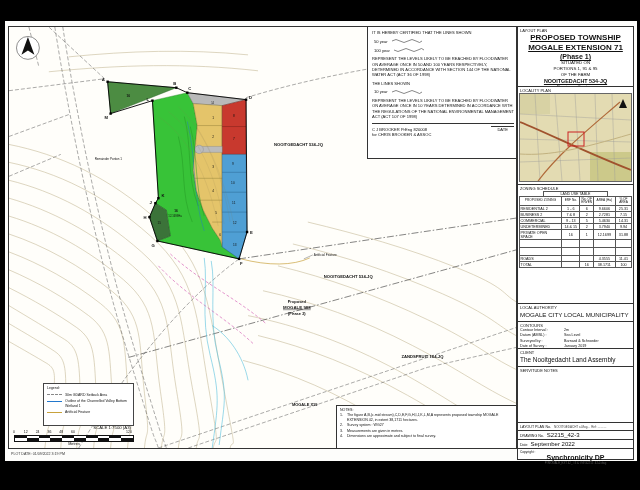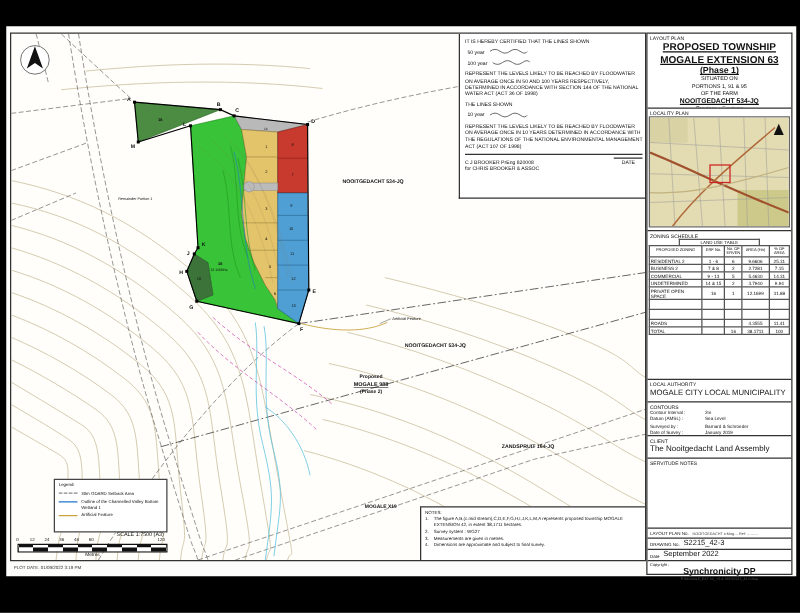--- a/index.html
+++ b/index.html
@@ -327,21 +327,21 @@
       <div class="unit">Metres</div>
     </div>
   </div>
 
   <div class="plotdate">PLOT DATE: 01/09/2022 3:19 PM</div>
 
   <div class="panel">
     <div class="sec" style="height:60px">
       <div class="slabel">LAYOUT PLAN</div>
       <div class="ctr tt1">PROPOSED TOWNSHIP</div>
-      <div class="ctr tt1">MOGALE EXTENSION 63</div>
+      <div class="ctr tt1">MOGALE EXTENSION 71</div>
       <div class="ctr tt3">(Phase 1)</div>
       <div class="ctr tt-sm">SITUATED ON</div>
       <div class="ctr tt-sm">PORTIONS 1, 91 &amp; 95</div>
       <div class="ctr tt-sm">OF THE FARM</div>
       <div class="ctr tt-farm">NOOITGEDACHT 534-JQ</div>
       <div class="ctr tt-sm">Province : Gauteng</div>
     </div>
 
     <div class="sec" style="height:98px">
       <div class="slabel">LOCALITY PLAN</div>

